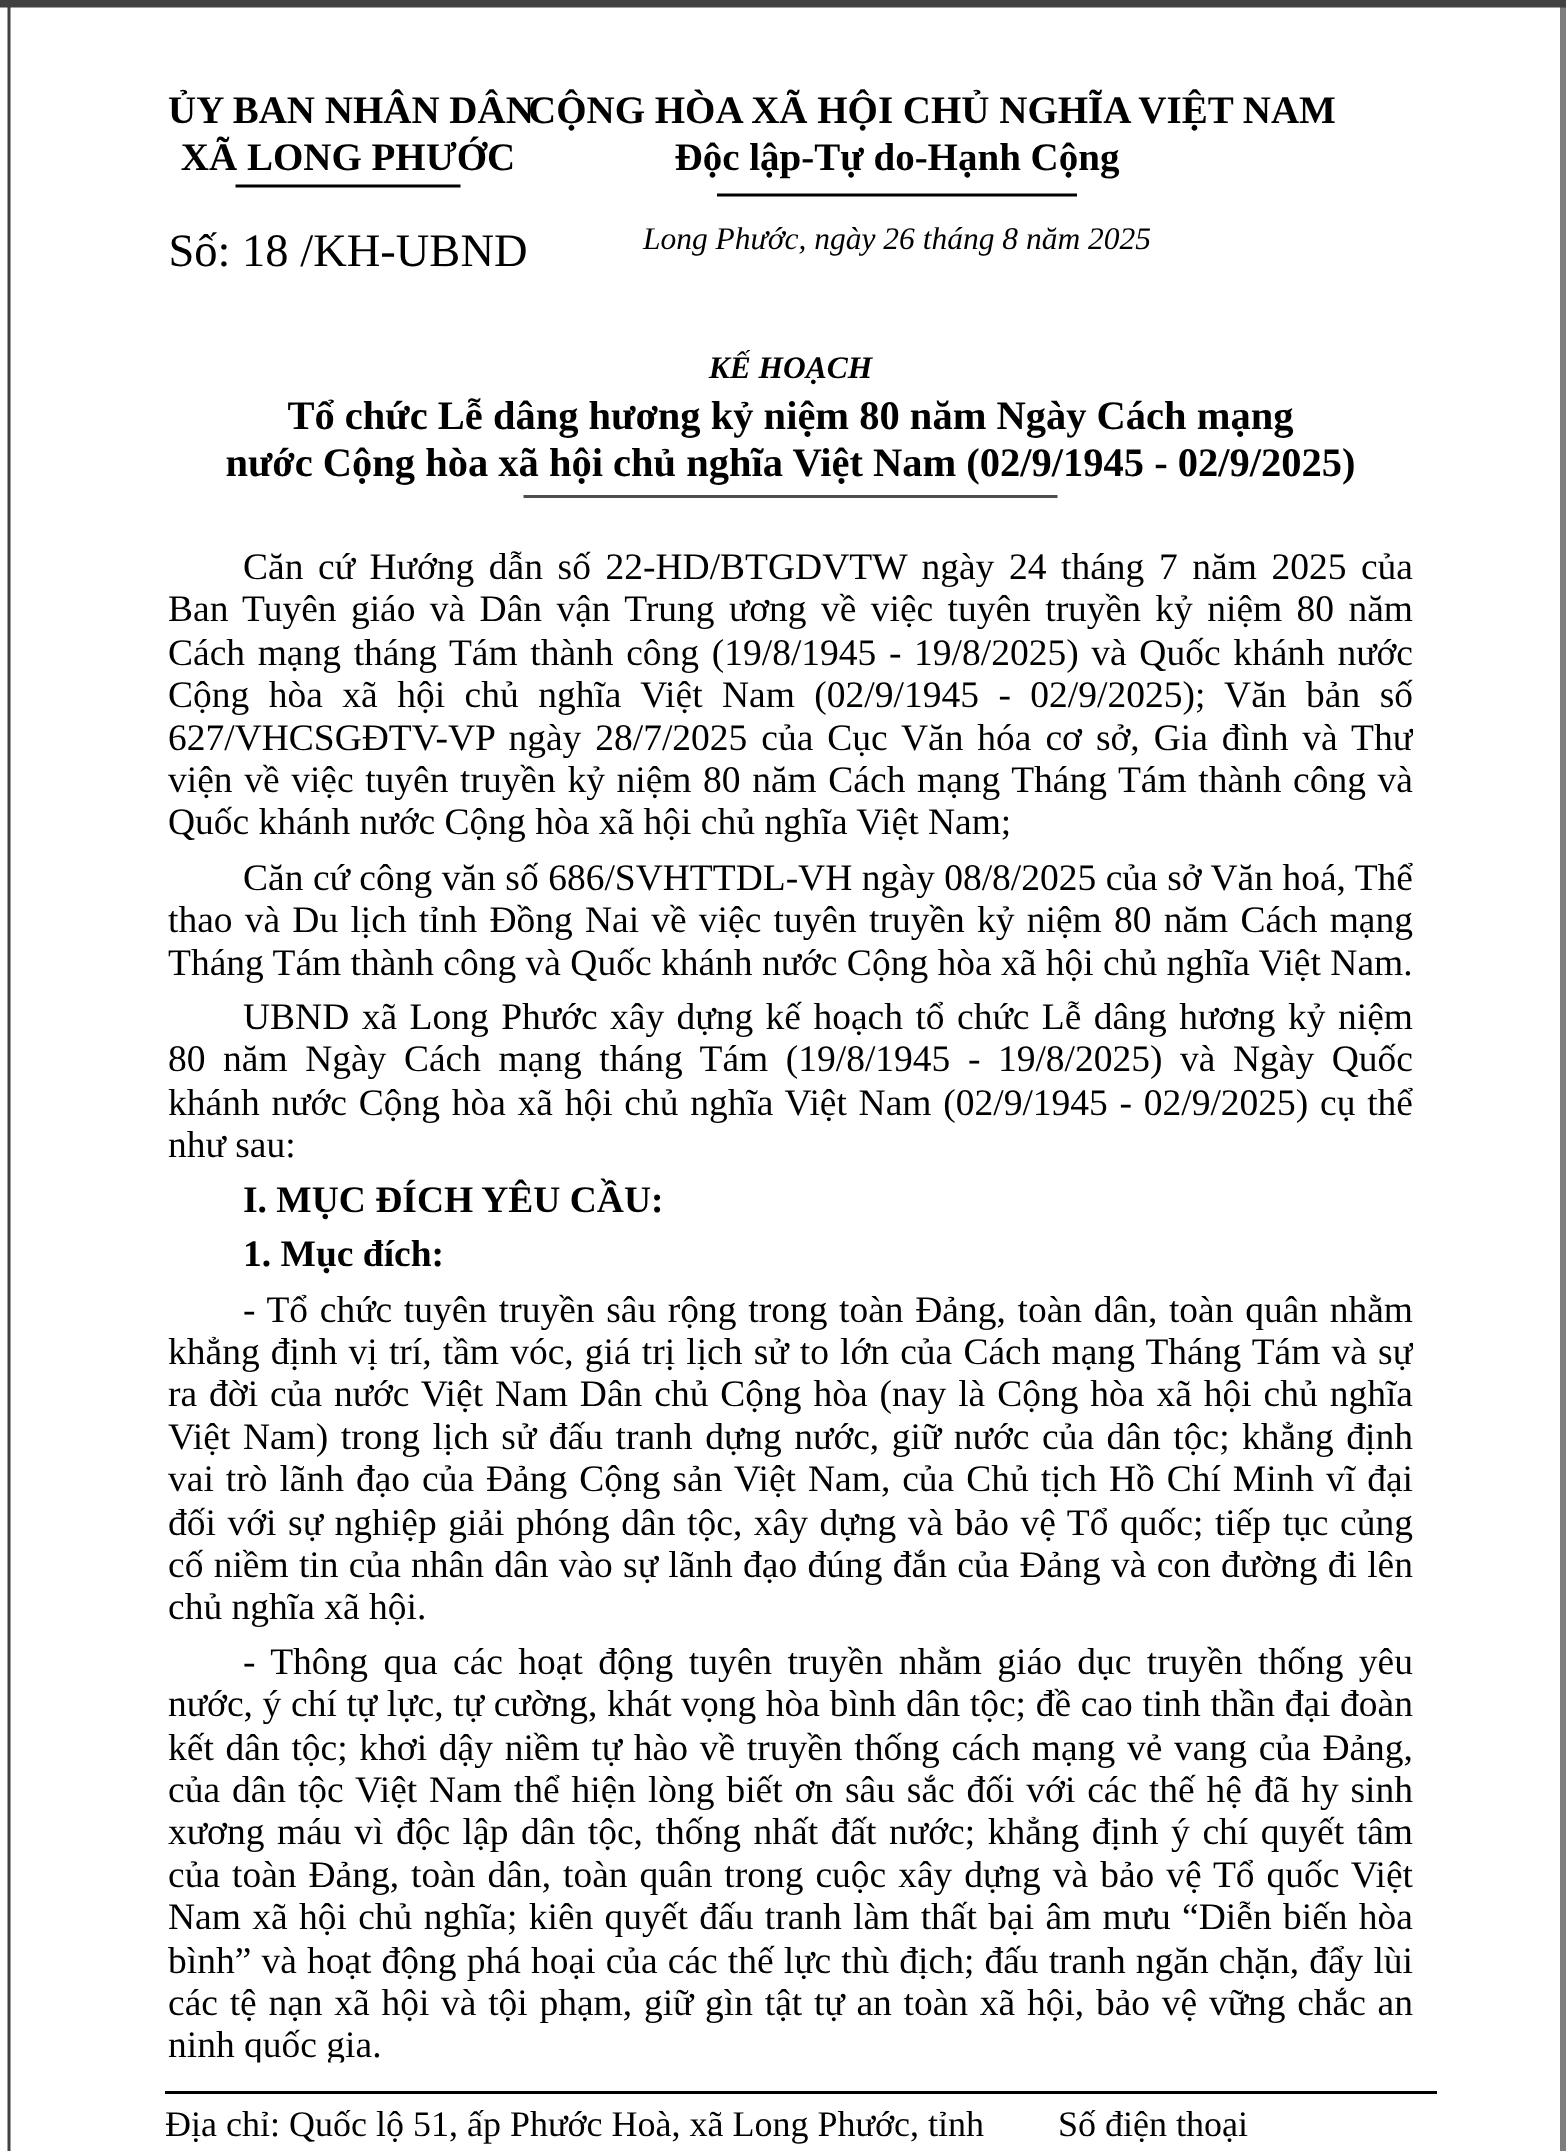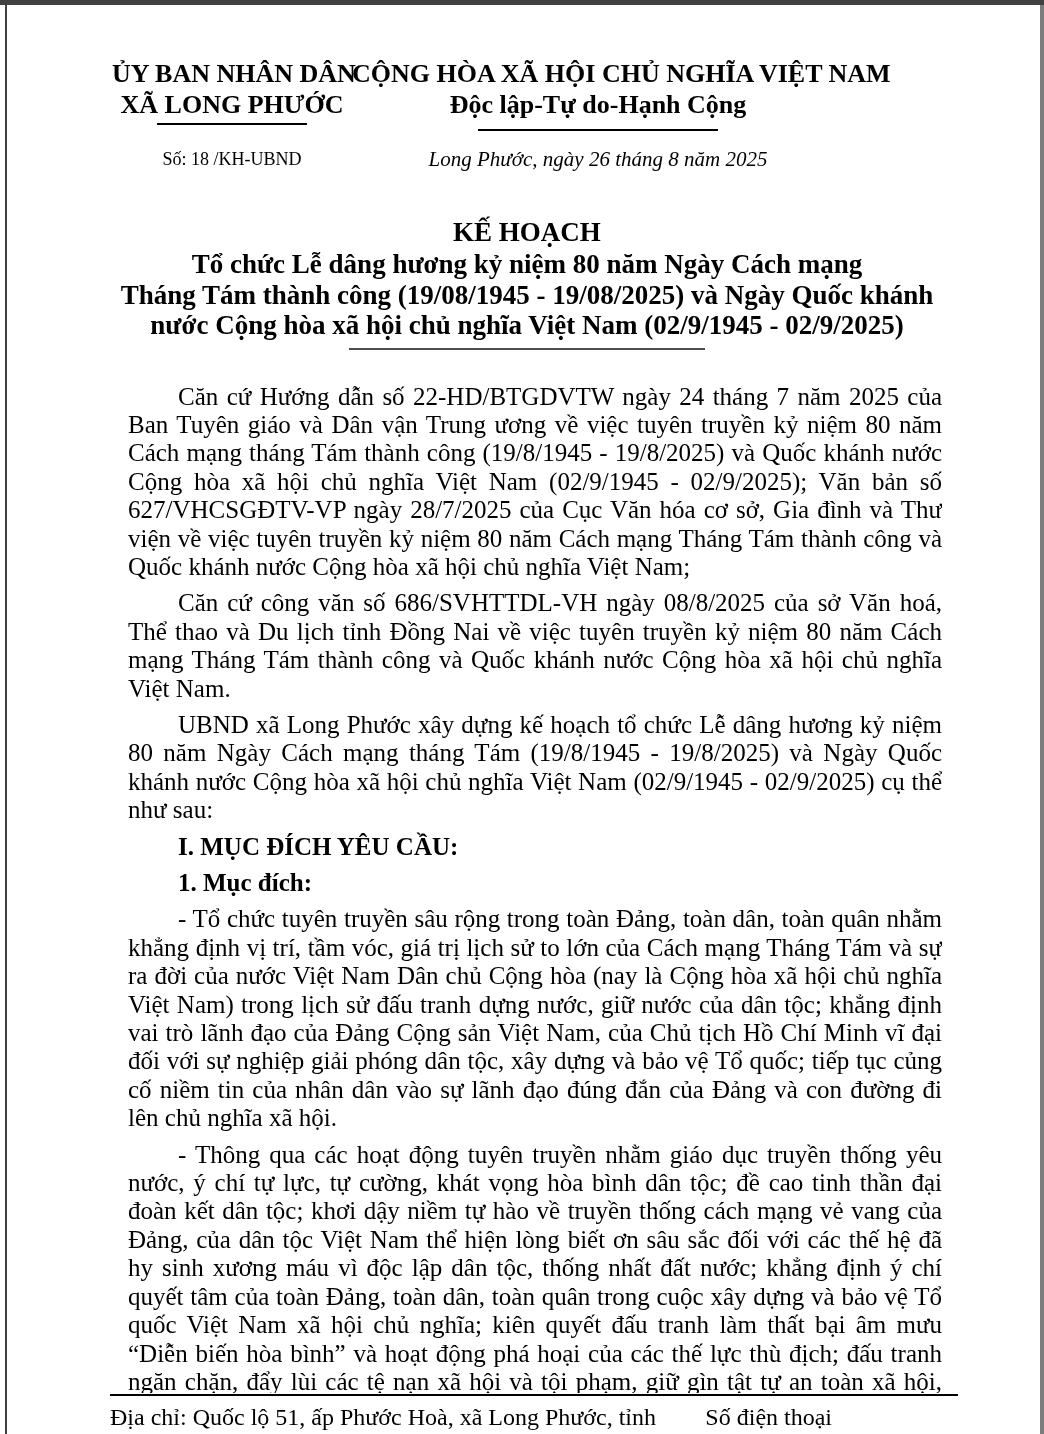--- a/index.html
+++ b/index.html
@@ -61,60 +61,60 @@
   }
   .rule-left {
     width: 150px; height: 2px; background: #000;
     margin: 3px auto 0;
   }
   .rule-right {
     width: 240px; height: 2px; background: #000;
     margin: 9px auto 0;
   }
   .doc-number {
-    font-size: 18px;
+    font-size: 31px;
     margin-top: 24px;
     white-space: nowrap;
   }
   .date-line {
     font-size: 21px;
     font-style: italic;
     margin-top: 16px;
     white-space: nowrap;
   }
 
   
   .doc-title-block {
     margin-top: 44px;
     text-align: center;
   }
   .title-main {
     font-weight: bold;
-    font-size: 27px;
+    font-size: 21px;
     line-height: 33px;
+    font-style: italic;
   }
   .title-sub {
     font-weight: bold;
     font-size: 27px;
     line-height: 30.5px;
   }
   .title-rule {
     width: 356px; height: 2px; background: #4d4d4d;
     margin: 7px auto 0;
   }
 
   
   .doc-body {
     margin-top: 33px;
     font-size: 25px;
     line-height: 28.4px;
     text-align: justify;
     height: 1010px;
     overflow: hidden;
-    margin-left: 16px;
   }
   .doc-body p {
     margin: 8px 0 0 0;
     text-indent: 50px;
   }
   .doc-body p.first {
     margin-top: 0;
   }
   .doc-body p.heading {
     font-weight: bold;
@@ -161,21 +161,20 @@
       <div class="motto-line">CỘNG HÒA XÃ HỘI CHỦ NGHĨA VIỆT NAM</div>
       <div class="motto-line">Độc lập-Tự do-Hạnh Cộng</div>
       <div class="rule-right"></div>
       <div class="date-line">Long Phước, ngày 26 tháng 8 năm 2025</div>
     </div>
   </div>
 
   <div class="doc-title-block">
     <div class="title-main">KẾ HOẠCH</div>
     <div class="title-sub">Tổ chức Lễ dâng hương kỷ niệm 80 năm Ngày Cách mạng</div>
-    <div class="title-sub">Tháng Tám thành công (19/08/1945 - 19/08/2025) và Ngày Quốc khánh</div>
     <div class="title-sub">nước Cộng hòa xã hội chủ nghĩa Việt Nam (02/9/1945 - 02/9/2025)</div>
     <div class="title-rule"></div>
   </div>
 
   <div class="doc-body">
     <p class="first">Căn cứ Hướng dẫn số 22-HD/BTGDVTW ngày 24 tháng 7 năm 2025 của Ban Tuyên giáo và Dân vận Trung ương về việc tuyên truyền kỷ niệm 80 năm Cách mạng tháng Tám thành công (19/8/1945 - 19/8/2025) và Quốc khánh nước Cộng hòa xã hội chủ nghĩa Việt Nam (02/9/1945 - 02/9/2025); Văn bản số 627/VHCSGĐTV-VP ngày 28/7/2025 của Cục Văn hóa cơ sở, Gia đình và Thư viện về việc tuyên truyền kỷ niệm 80 năm Cách mạng Tháng Tám thành công và Quốc khánh nước Cộng hòa xã hội chủ nghĩa Việt Nam;</p>
     <p>Căn cứ công văn số 686/SVHTTDL-VH ngày 08/8/2025 của sở Văn hoá, Thể thao và Du lịch tỉnh Đồng Nai về việc tuyên truyền kỷ niệm 80 năm Cách mạng Tháng Tám thành công và Quốc khánh nước Cộng hòa xã hội chủ nghĩa Việt Nam.</p>
     <p>UBND xã Long Phước xây dựng kế hoạch tổ chức Lễ dâng hương kỷ niệm 80 năm Ngày Cách mạng tháng Tám (19/8/1945 - 19/8/2025) và Ngày Quốc khánh nước Cộng hòa xã hội chủ nghĩa Việt Nam (02/9/1945 - 02/9/2025) cụ thể như sau:</p>
     <p class="heading">I. MỤC ĐÍCH YÊU CẦU:</p>
     <p class="heading">1. Mục đích:</p>

